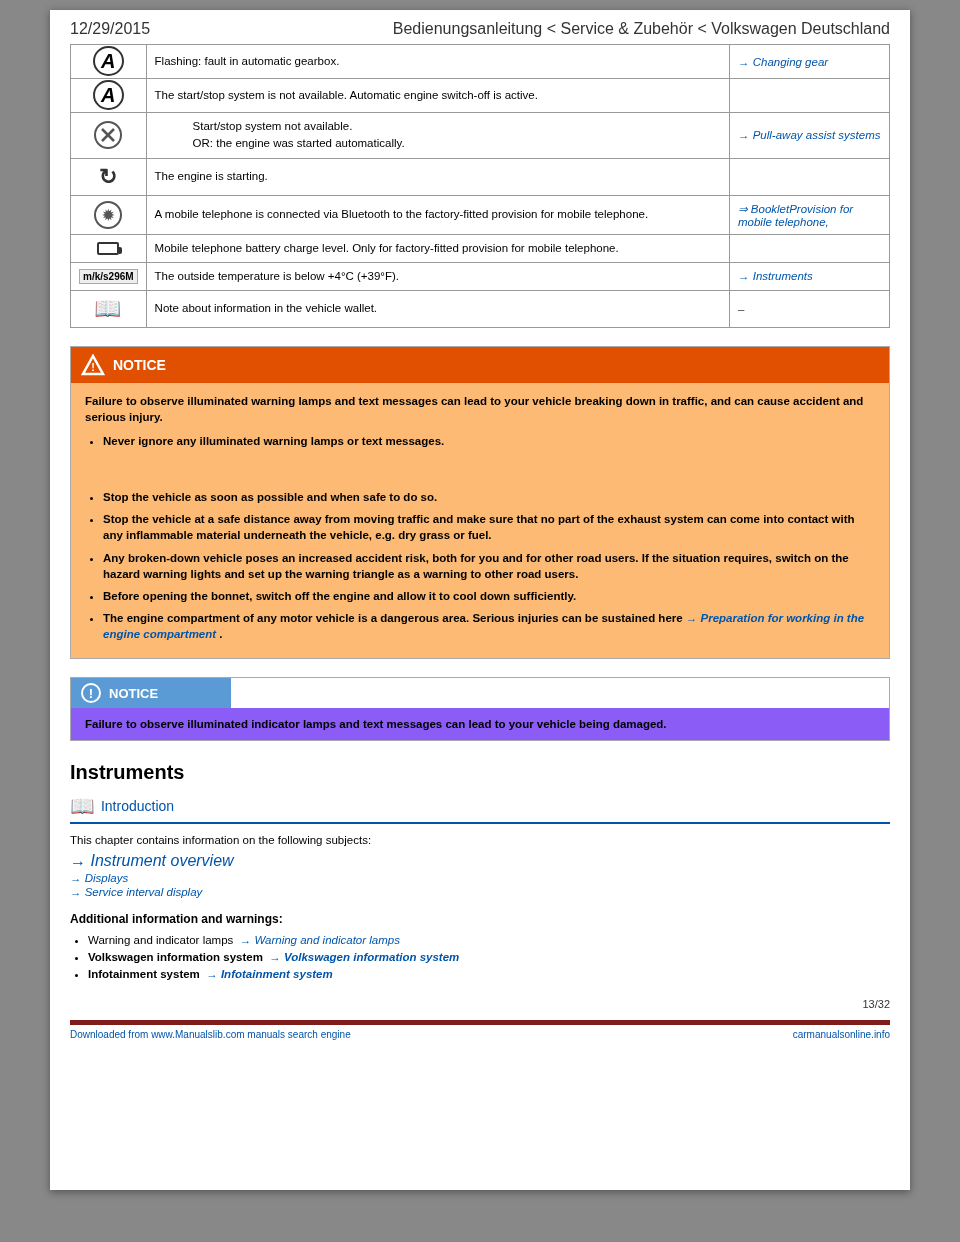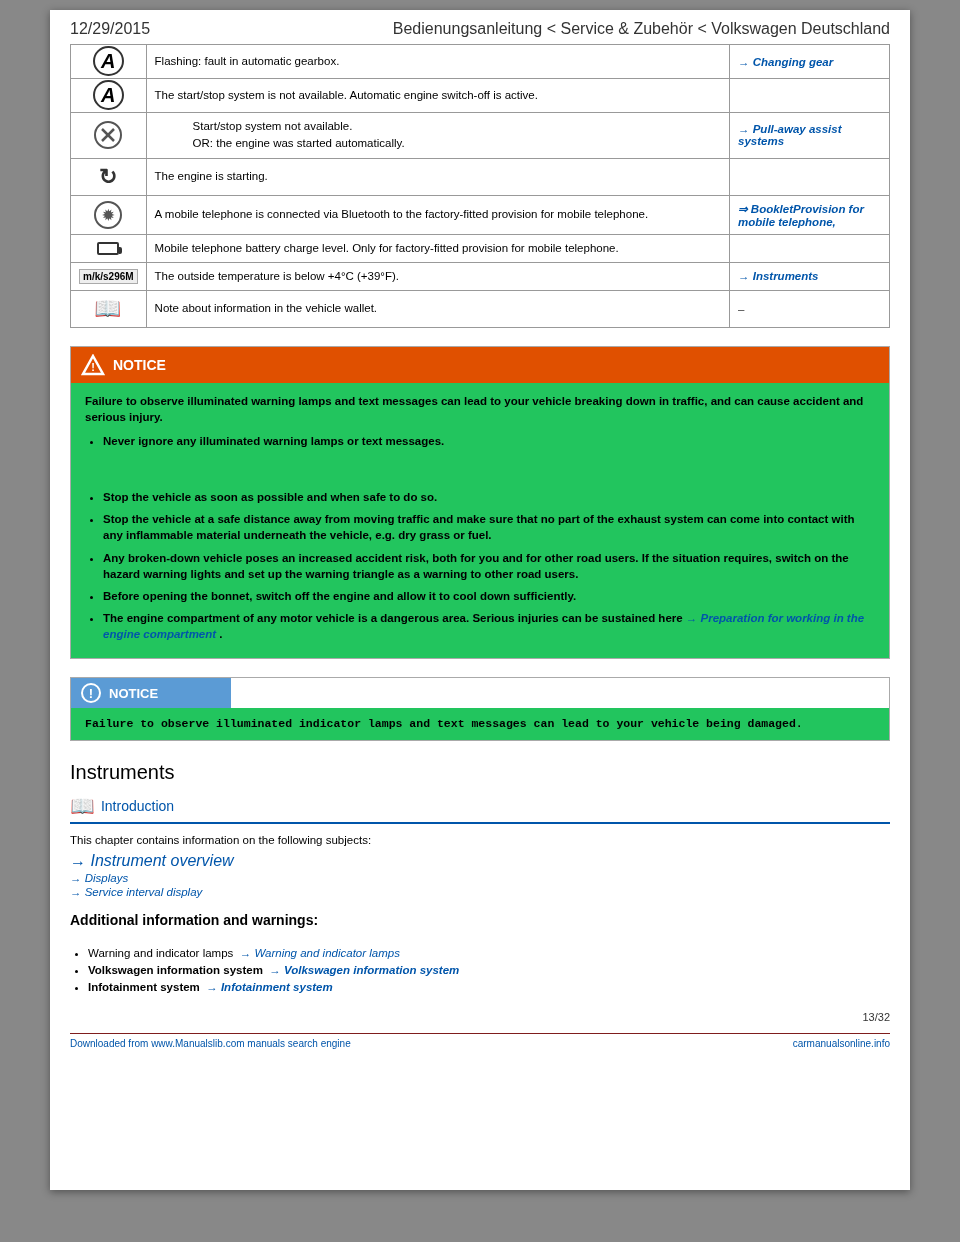--- a/index.html
+++ b/index.html
@@ -48,21 +48,20 @@
       font-weight: bold;
     }
     .main-table td.link-cell {
       width: 160px;
       color: #0055aa;
       font-style: italic;
     }
     .main-table td.link-cell a {
       color: #0055aa;
       text-decoration: none;
-      font-weight: bold;
     }
     .icon-book {
       font-size: 20px;
       color: #333;
     }
     
     .warning-box {
       border: 1px solid #aaa;
       margin-bottom: 18px;
       font-size: 11.5px;
@@ -79,21 +78,21 @@
     }
     .warning-triangle {
       display: inline-flex;
       align-items: center;
       justify-content: center;
       width: 24px;
       height: 24px;
     }
     .warning-body {
       padding: 10px 14px;
-      background: #22c55e;
+      background: #fdba74;
     }
     .warning-body p {
       margin-bottom: 8px;
       line-height: 1.4;
       font-weight: bold;
     }
     .warning-body ul {
       padding-left: 18px;
       margin-bottom: 0;
     }
@@ -120,31 +119,30 @@
       padding: 5px 10px;
       font-weight: bold;
       font-size: 13px;
       display: flex;
       align-items: center;
       gap: 8px;
       width: 160px;
     }
     .notice-body {
       padding: 8px 14px;
-      background: #22c55e;
-      font-family: Liberation Mono, monospace;
+      background: #8b5cf6;
     }
     .notice-body p {
       font-weight: bold;
       line-height: 1.4;
     }
     
     .section-title {
       font-size: 20px;
-      font-weight: normal;
+      font-weight: bold;
       margin-bottom: 10px;
       margin-top: 10px;
     }
     .section-intro-header {
       display: flex;
       align-items: center;
       gap: 6px;
       border-bottom: 2px solid #0055aa;
       padding-bottom: 4px;
       margin-bottom: 10px;
@@ -155,24 +153,24 @@
     }
     .intro-links a {
       display: block;
       color: #0055aa;
       font-style: italic;
       text-decoration: none;
       font-size: 11.5px;
       margin-bottom: 2px;
     }
     .additional-info-title {
-      font-size: 14px;
+      font-size: 12px;
       font-weight: bold;
       margin-top: 14px;
-      margin-bottom: 19px;
+      margin-bottom: 8px;
     }
     .additional-info-list {
       list-style: disc;
       padding-left: 18px;
       font-size: 11.5px;
     }
     .additional-info-list li {
       margin-bottom: 5px;
     }
     .additional-info-list a {
@@ -185,21 +183,21 @@
       font-size: 11px;
       margin-top: 18px;
       color: #333;
     }
     .footer-bar {
       display: flex;
       justify-content: space-between;
       align-items: center;
       font-size: 10px;
       color: #0055aa;
-      border-top: 1px solid #7f1d1d;
+      border-top: 5px solid #7f1d1d;
       margin-top: 10px;
       padding-top: 4px;
     }
     .footer-bar a { color: #0055aa; text-decoration: none; }
   </style>
 </head>
 <body>
 
 <div class="page">
 

